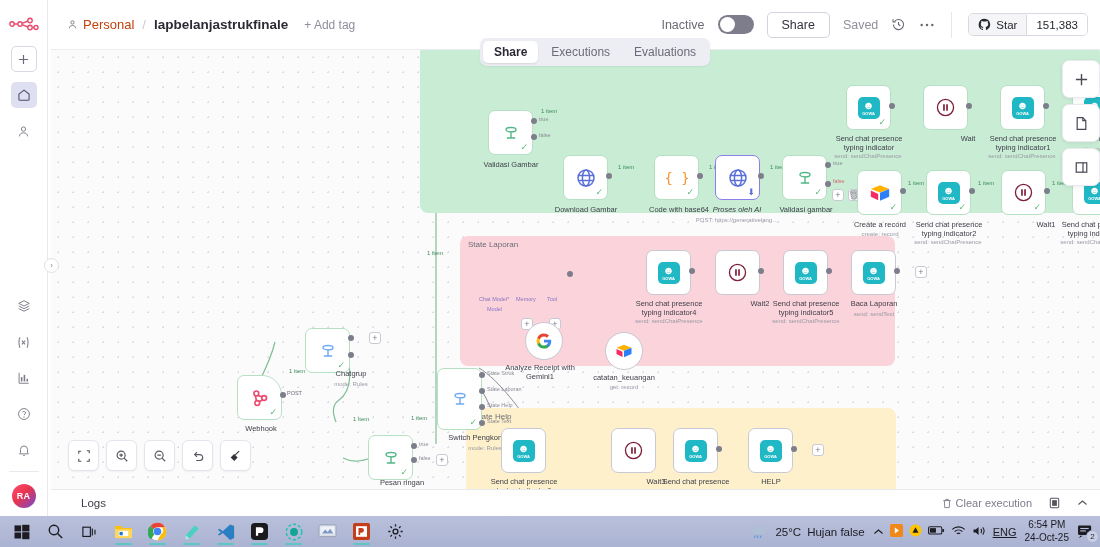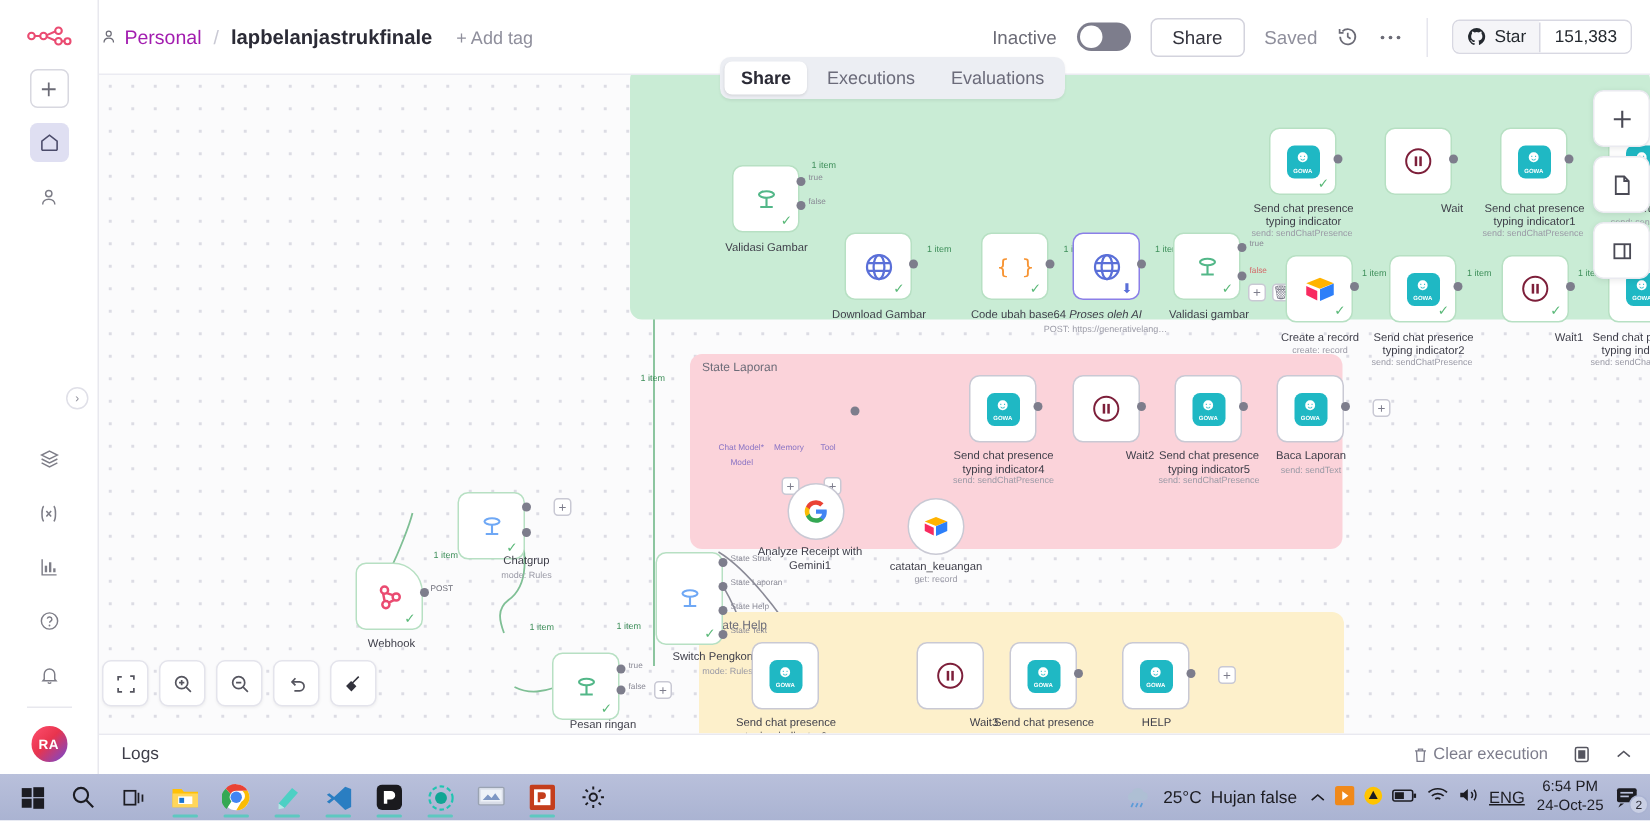--- a/index.html
+++ b/index.html
@@ -7,21 +7,21 @@
   body {
     font-family: "Liberation Sans", sans-serif;
     font-size: 12px;
     color: #3e3e49;
     background: #fff;
     position: relative;
   }
 
   
   #left-rail {
-    position: absolute; left: 0; top: 0; width: 66px; height: 516px;
+    position: absolute; left: 0; top: 0; width: 48px; height: 516px;
     background: #fff; border-right: 1px solid #e8e8ee;
     display: flex; flex-direction: column; align-items: center;
     z-index: 40;
   }
   .rail-logo { margin-top: 12px; width: 34px; height: 24px; display:flex; align-items:center; justify-content:center; }
   .rail-btn {
     width: 26px; height: 26px; margin-top: 10px; border-radius: 5px;
     display: flex; align-items: center; justify-content: center;
     color: #7d7d87; cursor: pointer;
   }
@@ -37,21 +37,21 @@
     align-items:center; justify-content:center; letter-spacing:.3px;
   }
 
   
   #topbar {
     position: absolute; left: 51px; top: 0; right: 0; height: 50px;
     background: #fff; border-bottom: 1px solid #ebebf2;
     display: flex; align-items: center; padding: 0 12px 0 16px; z-index: 35;
   }
   .crumb { display:flex; align-items:center; gap:6px; font-size:13px; }
-  .crumb-personal { color:#a21caf; display:flex; align-items:center; gap:5px;}
+  .crumb-personal { color:#c2410c; display:flex; align-items:center; gap:5px;}
   .crumb-sep { color:#c9c9d4; margin: 0 2px; }
   .crumb-name { color:#2b2b36; font-weight:600; font-size:13.5px; }
   .add-tag { color:#8f8f9c; font-size:12px; margin-left:10px; cursor:pointer; }
   .top-right { margin-left:auto; display:flex; align-items:center; gap:13px; }
   .inactive-lbl { color:#6b6b76; font-size:12.5px; }
   .toggle {
     width: 36px; height: 19px; border-radius: 10px; background:#7d7d8c;
     position: relative; cursor: pointer;
   }
   .toggle i { position:absolute; left:2px; top:2px; width:15px; height:15px; border-radius:50%; background:#fff; }
@@ -449,21 +449,21 @@
   <div class="nlabel" style="left:489px;top:155px;">Download Gambar</div>
   <div class="port" style="left:555px;top:123px;"></div>
   <div class="itemlbl" style="left:567px;top:114px;">1 item</div>
 
   <div class="node" style="left:603px;top:105px;">
     <svg width="22" height="22" viewBox="0 0 24 24">
         <text x="12" y="17" font-size="15" fill="#f79433" text-anchor="middle" font-family="DejaVu Sans Mono, monospace">{ }</text>
       </svg>
     <span class="chk">✓</span>
   </div>
-  <div class="nlabel" style="left:582px;top:155px;">Code ubah base64</div>
+  <div class="nlabel" style="left:582px;top:155px;">Code with base64</div>
   <div class="port" style="left:646px;top:123px;"></div>
   <div class="itemlbl" style="left:658px;top:114px;">1 item</div>
 
   <div class="node purple" style="left:664px;top:105px;">
     <svg width="24" height="24" viewBox="0 0 24 24">
         <g stroke="#5a6fd8" stroke-width="1.5" fill="none">
           <circle cx="12" cy="12" r="8"></circle>
           <ellipse cx="12" cy="12" rx="3.6" ry="8"></ellipse>
           <path d="M4.3 9.4h15.4M4.3 14.6h15.4"></path>
         </g>

